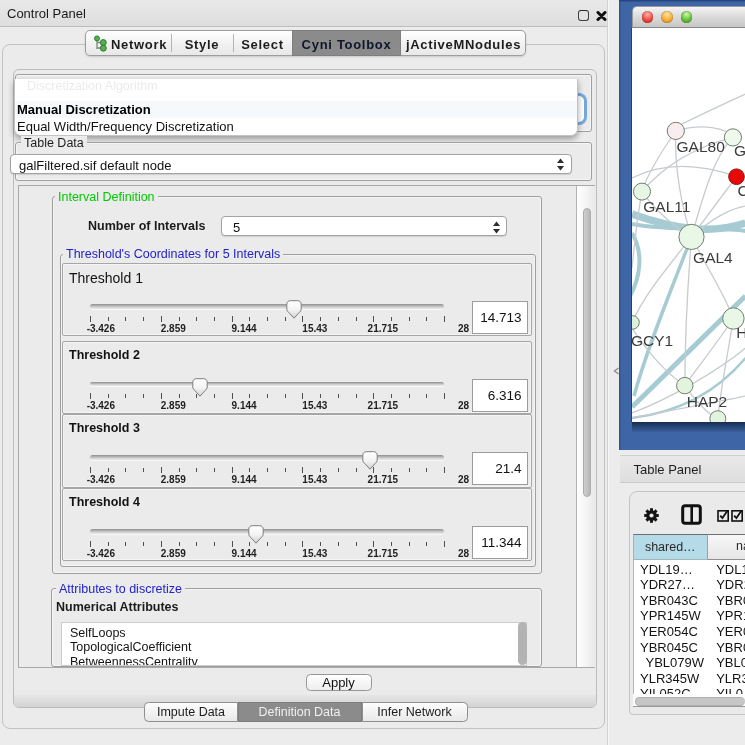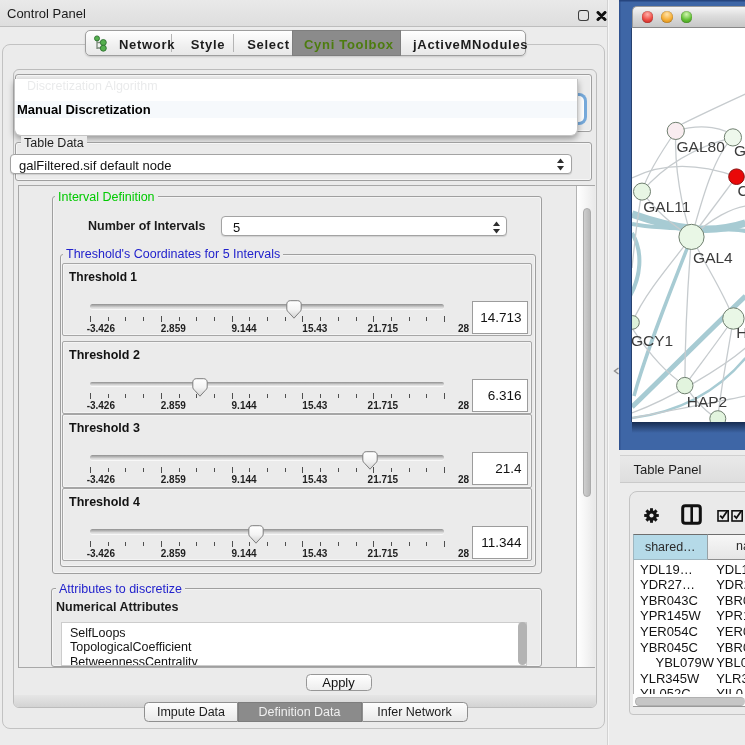--- a/index.html
+++ b/index.html
@@ -1,19 +1,19 @@
 <!DOCTYPE html>
 <html><head>
 <meta charset="utf-8">
 <style>
 * { margin:0; padding:0; box-sizing:border-box; }
 html,body { width:745px; height:745px; }
 body { font-family:"Liberation Sans", sans-serif; background:#ececec; position:relative; overflow:hidden; }
 .abs { position:absolute; }
-.tabtxt { font-size:13px; font-weight:bold; white-space:nowrap; letter-spacing:0.7px;padding-left:12px; }
+.tabtxt { font-size:13px; font-weight:bold; white-space:nowrap; letter-spacing:0.7px; }
 .combo { background:#fff; border:1px solid #a3a3a3; border-radius:4px; box-shadow:0 1px 1px rgba(0,0,0,0.12); }
 .tbox { width:470px; height:73.4px; border:1px solid #a6a6a6; border-radius:2px; box-shadow:inset 0 0 0 1px #f4f4f4; background:#ebebeb; }
 .vbox { width:55.5px; height:33px; background:#fff; border:1px solid #9c9c9c; font-size:13.5px; color:#111; text-align:right; padding-right:5px; line-height:32px; }
 .ticklab { font-size:10px; font-weight:bold; color:#1e1e1e; text-align:right; }
 .btab { height:19.5px; border:1px solid #8f8f8f; font-size:12.5px; text-align:center; line-height:18px; }
 </style>
 </head>
 <body>
 
 <div class="abs" id="titlebar" style="left:0;top:0;width:608px;height:27px;background:linear-gradient(180deg,#e9e9e9,#dedede);border-bottom:1px solid #bdbdbd;">
@@ -33,35 +33,36 @@
   <div class="abs" style="left:148px;top:4px;width:1px;height:18px;background:#b5b5b5;"></div>
   <svg class="abs" style="left:8px;top:5px;" width="15" height="17" viewBox="0 0 15 17">
     <path d="M4,4 L4,14 M4,7.5 L9,7.5 M4,13 L9,13" stroke="#7a8a7a" stroke-width="1.3" fill="none"></path>
     <circle cx="4" cy="3.4" r="2.5" fill="#55b04e" stroke="#2e7030" stroke-width="0.9"></circle>
     <circle cx="10.3" cy="7.5" r="3" fill="#55b04e" stroke="#2e7030" stroke-width="0.9"></circle>
     <circle cx="10.3" cy="13.2" r="3" fill="#55b04e" stroke="#2e7030" stroke-width="0.9"></circle>
   </svg>
   <div class="abs tabtxt" style="left:22px;top:6.5px;width:64px;text-align:center;color:#1d1d1d;">Network</div>
   <div class="abs tabtxt" style="left:86px;top:6.5px;width:62px;text-align:center;color:#1d1d1d;">Style</div>
   <div class="abs tabtxt" style="left:148px;top:6.5px;width:59px;text-align:center;color:#1d1d1d;">Select</div>
-  <div class="abs tabtxt" style="left:207px;top:6.5px;width:109px;color:#4d7c0f;">Cyni Toolbox</div>
+  <div class="abs tabtxt" style="left:207px;top:6.5px;width:109px;text-align:center;color:#0f172a;">Cyni Toolbox</div>
   <div class="abs tabtxt" style="left:316px;top:6.5px;width:125px;text-align:center;color:#1d1d1d;">jActiveMNodules</div>
 </div>
 
 <div class="abs" style="left:13px;top:69px;width:584px;height:639px;border:1px solid #bcbcbc;border-radius:6px;background:#ebebeb;overflow:hidden;">
   <div class="abs" style="left:0;bottom:0;width:100%;height:12px;background:linear-gradient(180deg,#e6e6e6,#d3d3d3);"></div>
 </div>
 
 <div class="abs" style="left:15px;top:74px;width:577px;height:58px;border:1px solid #9f9f9f;border-radius:3px;box-shadow:inset 0 0 0 1px #f6f6f6;"></div>
 <div class="abs" style="left:24px;top:96px;width:560px;height:26px;background:#fff;border-radius:5px;box-shadow:0 0 0 3px #76a9da;"></div>
 
 <div class="abs" style="left:14px;top:79px;width:564px;height:57px;background:#ffffff;border:1px solid #c4c4c4;border-top:none;border-radius:0 0 7px 7px;box-shadow:0 3px 6px rgba(0,0,0,0.35);overflow:hidden;">
   <div class="abs" style="left:12px;top:0px;font-size:12.5px;color:rgba(125,128,138,0.17);">Discretization Algorithm</div>
   <div class="abs" style="left:0;top:22px;width:100%;height:17px;background:#f6f9fc;"></div>
   <div class="abs" style="left:2px;top:23px;font-size:13px;font-weight:bold;color:#000;">Manual Discretization</div>
+  <div class="abs" style="left:2px;top:40px;font-size:13px;color:#111;">Equal Width/Frequency Discretization</div>
 </div>
 
 <div class="abs" style="left:15px;top:142px;width:577px;height:39px;border:1px solid #9f9f9f;border-radius:3px;box-shadow:inset 0 0 0 1px #f6f6f6;"></div>
 <div class="abs" style="left:21px;top:136px;padding:0 3px;font-size:12.5px;color:#1d1d1d;background:#ebebeb;">Table Data</div>
 <div class="abs combo" style="left:10px;top:154px;width:562px;height:20px;">
   <span class="abs" style="left:8px;top:2.5px;font-size:13px;color:#111;">galFiltered.sif default node</span>
   <svg class="abs" style="right:6px;top:3px;" width="9" height="13" viewBox="0 0 9 13">
       <path d="M4.5,0.5 L8,5 L1,5 Z" fill="#2e2e2e"></path>
       <path d="M4.5,12.5 L8,8 L1,8 Z" fill="#2e2e2e"></path>
     </svg>
@@ -89,21 +90,21 @@
 <svg width="0" height="0" style="position:absolute">
     <defs>
       <linearGradient id="thg" x1="0" y1="0" x2="0" y2="1">
         <stop offset="0" stop-color="#ffffff"></stop>
         <stop offset="0.5" stop-color="#f4f4f4"></stop>
         <stop offset="1" stop-color="#d2d2d2"></stop>
       </linearGradient>
     </defs>
   </svg>
 <div class="abs tbox" style="left:62px;top:263px;">
-  <div class="abs" style="left:6px;top:6px;font-size:12px;font-weight:bold;color:#121212;">Threshold 1</div>
+  <div class="abs" style="left:6px;top:6px;font-size:14px;font-weight:normal;color:#121212;">Threshold 1</div>
   <div class="abs" style="left:27px;top:40px;width:354px;height:4.5px;border-radius:2.5px;background:linear-gradient(180deg,#8f8f8f,#d8d8d8 70%,#e9e9e9);box-shadow:0 1px 0 #f8f8f8;"></div>
   <div class="abs" style="left:27.0px;top:51.5px;width:1px;height:6px;background:#4f4f4f;"></div>
     <div class="abs" style="left:44.7px;top:52.5px;width:1px;height:4px;background:#4f4f4f;"></div>
     <div class="abs" style="left:62.4px;top:52.5px;width:1px;height:4px;background:#4f4f4f;"></div>
     <div class="abs" style="left:80.1px;top:52.5px;width:1px;height:4px;background:#4f4f4f;"></div>
     <div class="abs" style="left:97.8px;top:51.5px;width:1px;height:6px;background:#4f4f4f;"></div>
     <div class="abs" style="left:115.5px;top:52.5px;width:1px;height:4px;background:#4f4f4f;"></div>
     <div class="abs" style="left:133.2px;top:52.5px;width:1px;height:4px;background:#4f4f4f;"></div>
     <div class="abs" style="left:150.9px;top:52.5px;width:1px;height:4px;background:#4f4f4f;"></div>
     <div class="abs" style="left:168.6px;top:51.5px;width:1px;height:6px;background:#4f4f4f;"></div>
@@ -342,21 +343,21 @@
 <div class="abs" style="left:6.5px;top:17.1px;font-size:13px;color:#141414;">YDR27…</div>
 <div class="abs" style="left:82.7px;top:17.1px;font-size:13px;color:#141414;">YDR2</div>
 <div class="abs" style="left:6.5px;top:32.7px;font-size:13px;color:#141414;">YBR043C</div>
 <div class="abs" style="left:82.7px;top:32.7px;font-size:13px;color:#141414;">YBR0</div>
 <div class="abs" style="left:6.5px;top:48.3px;font-size:13px;color:#141414;">YPR145W</div>
 <div class="abs" style="left:82.7px;top:48.3px;font-size:13px;color:#141414;">YPR1</div>
 <div class="abs" style="left:6.5px;top:63.9px;font-size:13px;color:#141414;">YER054C</div>
 <div class="abs" style="left:82.7px;top:63.9px;font-size:13px;color:#141414;">YER0</div>
 <div class="abs" style="left:6.5px;top:79.5px;font-size:13px;color:#141414;">YBR045C</div>
 <div class="abs" style="left:82.7px;top:79.5px;font-size:13px;color:#141414;">YBR0</div>
-<div class="abs" style="left:22px;top:95.1px;font-size:13px;color:#141414;">YBL079W</div>
+<div class="abs" style="left:12px;top:95.1px;font-size:13px;color:#141414;">YBL079W</div>
 <div class="abs" style="left:82.7px;top:95.1px;font-size:13px;color:#141414;">YBL0</div>
 <div class="abs" style="left:6.5px;top:110.7px;font-size:13px;color:#141414;">YLR345W</div>
 <div class="abs" style="left:82.7px;top:110.7px;font-size:13px;color:#141414;">YLR3</div>
 <div class="abs" style="left:6.5px;top:126.3px;font-size:13px;color:#141414;">YIL052C</div>
 <div class="abs" style="left:82.7px;top:126.3px;font-size:13px;color:#141414;">YIL0</div>
 </div>
 <div class="abs" style="left:633px;top:693.5px;width:112px;height:13.5px;background:#fdfdfd;border-bottom:1px solid #9a9a9a;"></div>
 <div class="abs" style="left:635px;top:697px;width:110px;height:8.5px;border-radius:4.5px;background:#c6c6c6;border:1px solid #b0b0b0;border-right:none;"></div>
 
 </body></html>

